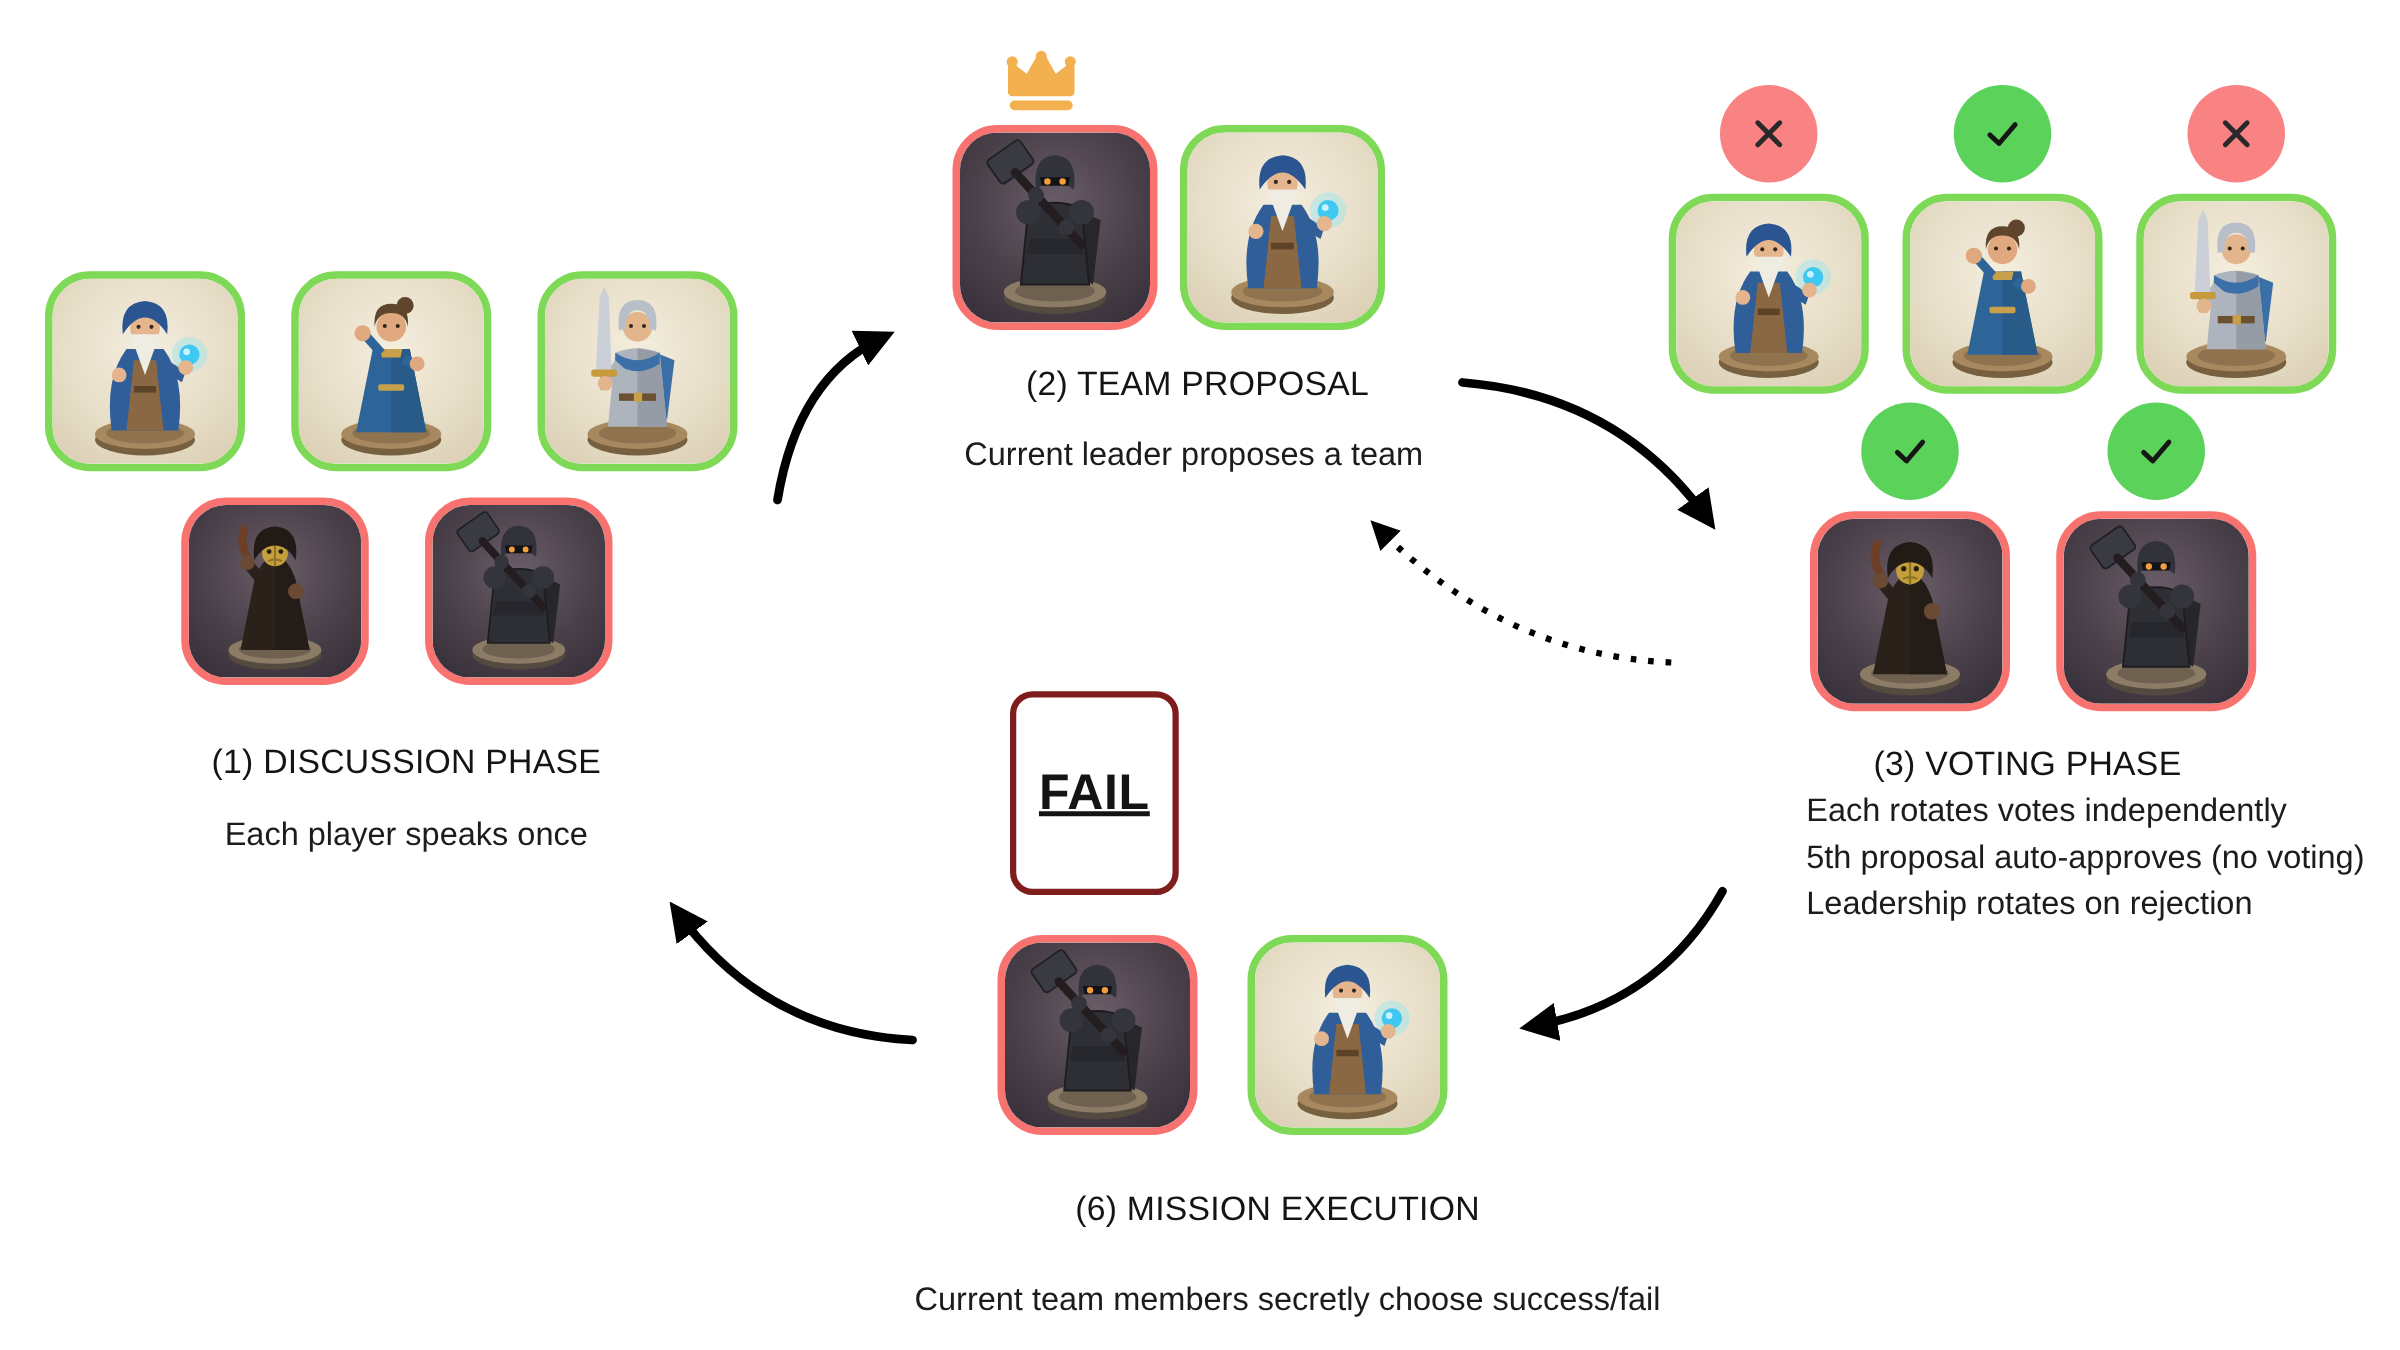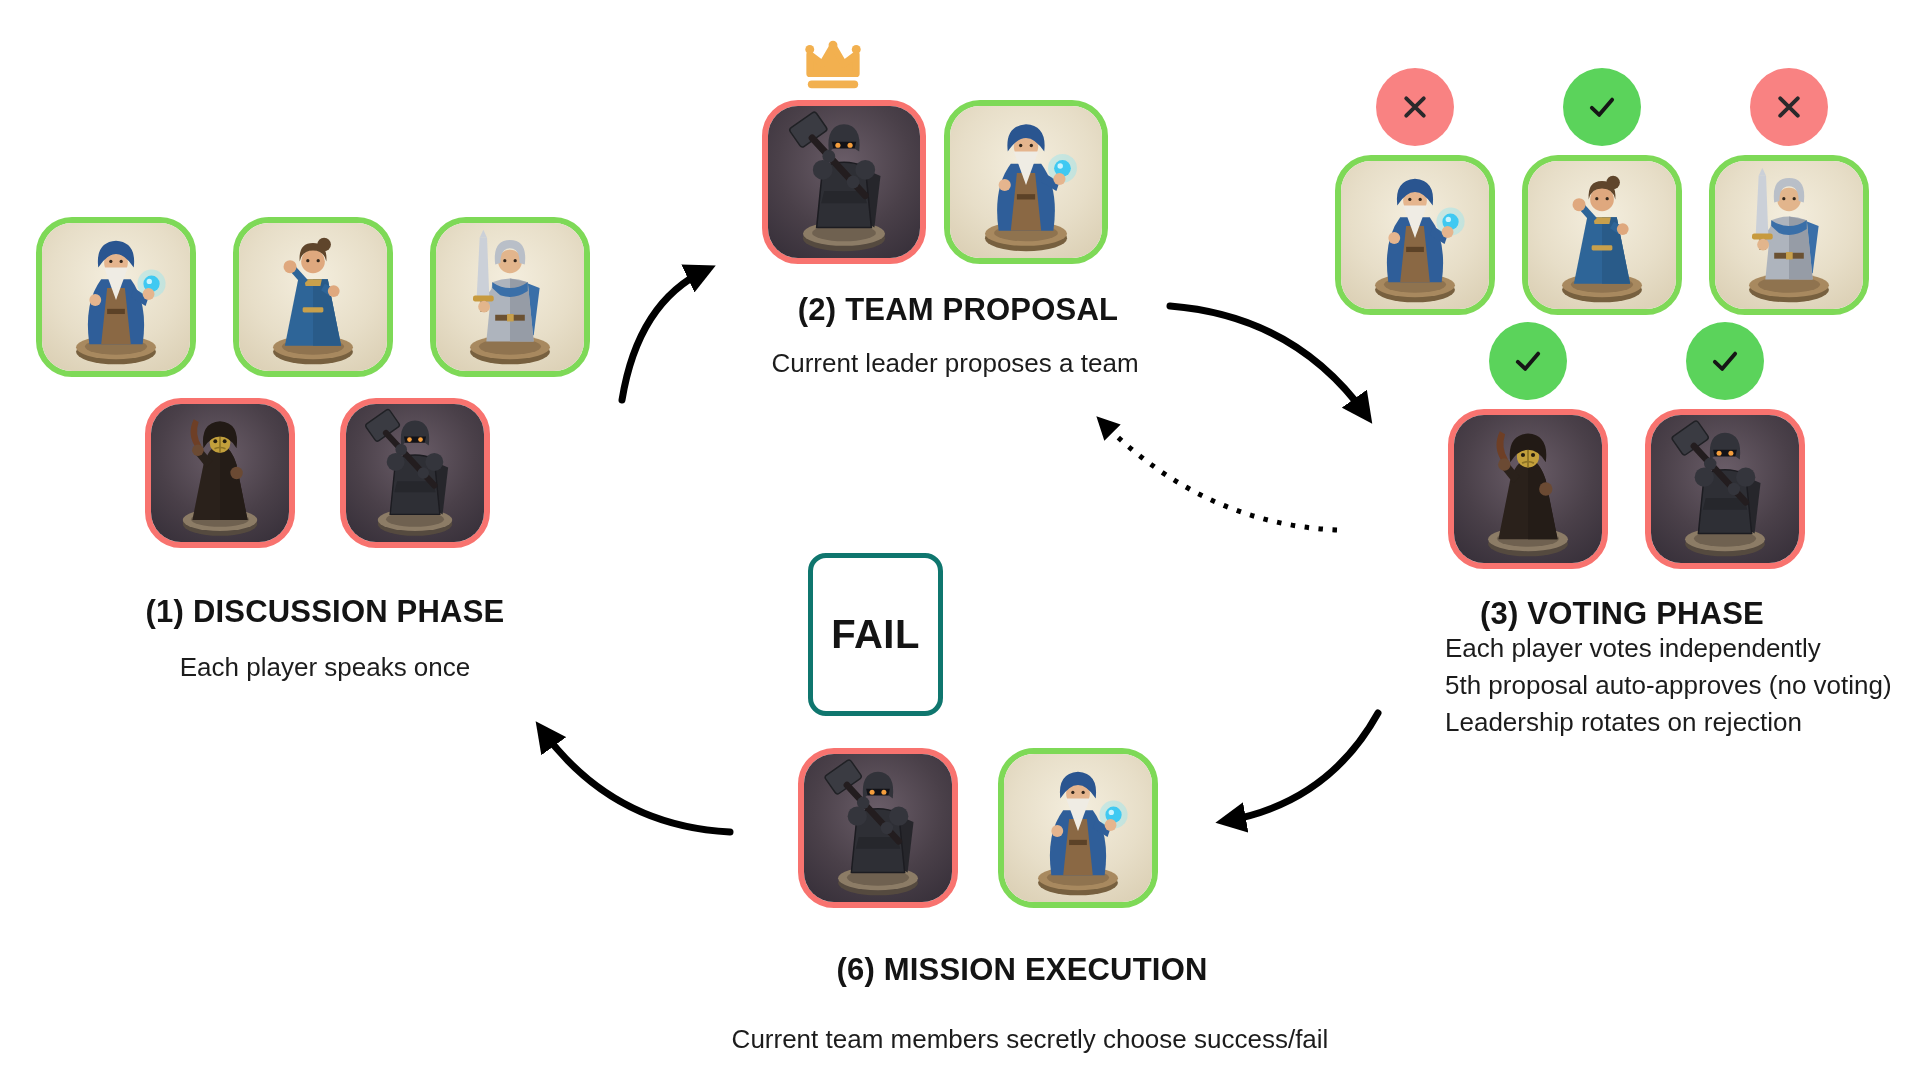--- a/index.html
+++ b/index.html
@@ -17,30 +17,30 @@
   .avatar svg{display:block;width:100%;height:100%;}
 
   
   .vote-col{display:flex;flex-direction:column;align-items:center;gap:9px;}
   .vote-badge{width:78px;height:78px;border-radius:50%;display:flex;align-items:center;justify-content:center;}
   .vote-badge.approve{background:var(--approve);}
   .vote-badge.reject{background:var(--reject);}
   .vote-badge svg{width:46px;height:46px;}
 
   
-  .phase-title{position:absolute;transform:translateX(-50%);font-weight:700;font-size:31px;
+  .phase-title{position:absolute;transform:translateX(-50%);font-weight:400;font-size:27px;
                letter-spacing:0.2px;white-space:nowrap;}
   .phase-sub{position:absolute;transform:translateX(-50%);font-size:26px;white-space:nowrap;color:#1c1c1c;margin-top:28px;}
   .vote-lines{position:absolute;font-size:26px;line-height:37px;color:#1c1c1c;white-space:nowrap;}
 
   
   .cards{position:absolute;display:flex;}
-  .card{width:135px;height:163px;border:5px solid #0f766e;border-radius:18px;background:#ffffff;
+  .card{width:135px;height:163px;border:5px solid #7f1d1d;border-radius:18px;background:#ffffff;
         display:flex;align-items:center;justify-content:center;font-weight:700;font-size:40px;
-        letter-spacing:0.5px;box-sizing:border-box;}
+        letter-spacing:0.5px;box-sizing:border-box;text-decoration:underline;}
 
   .crown{position:absolute;}
   .arrows{position:absolute;left:0;top:0;width:1920px;height:1080px;pointer-events:none;}
 </style>
 </head>
 <body>
 
 <div class="canvas">
 
   <svg width="0" height="0" style="position:absolute" aria-hidden="true">
@@ -307,21 +307,21 @@
           <div class="bg dark">
             <svg viewBox="0 0 100 100">
               <use href="#char-darkknight"></use>
             </svg>
           </div>
         </div>
       </div>
     </div>
   <div class="phase-title" style="left:1622px;top:596px">(3) VOTING PHASE</div>
   <div class="vote-lines" style="left:1445px;top:630px">
-      <div>Each player votes independently</div>
+      <div>Each rotates votes independently</div>
       <div>5th proposal auto-approves (no voting)</div>
       <div>Leadership rotates on rejection</div>
     </div>
 
   <div class="cards" style="left:808px;top:553px;gap:75px">
       <div class="card">FAIL</div>
     </div>
   <div class="row" style="left:798px;top:748px;gap:40px">
       <div class="avatar evil" style="height: 160px; width: 160px;">
         <div class="bg dark">

